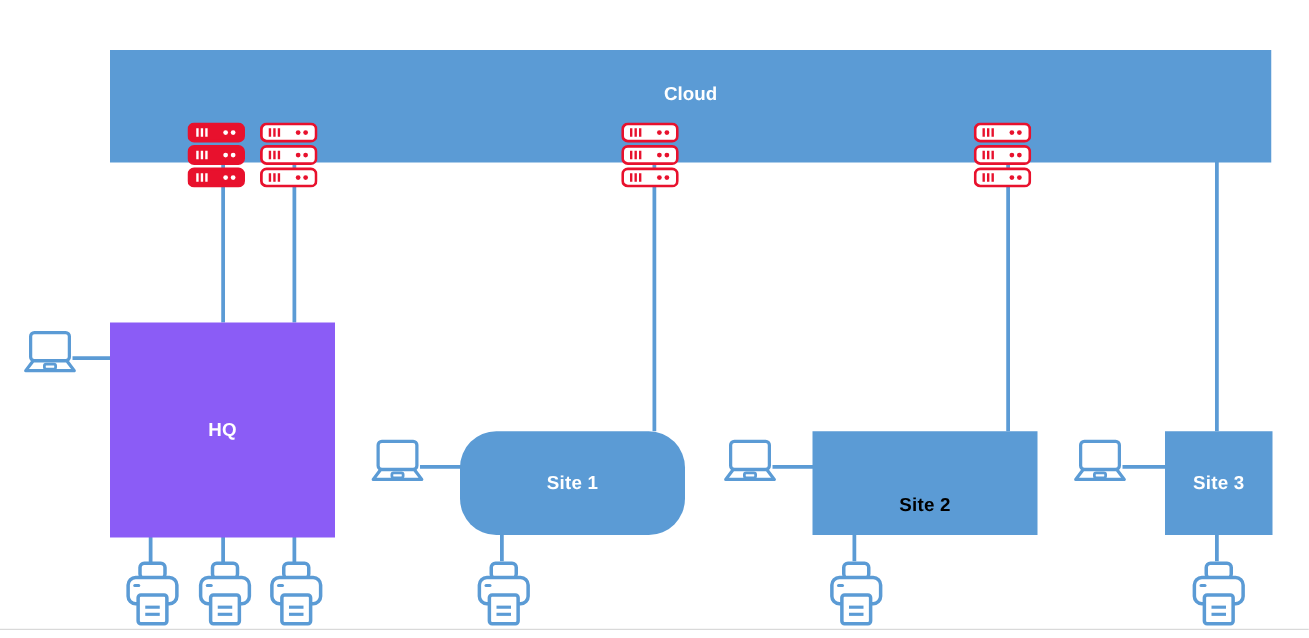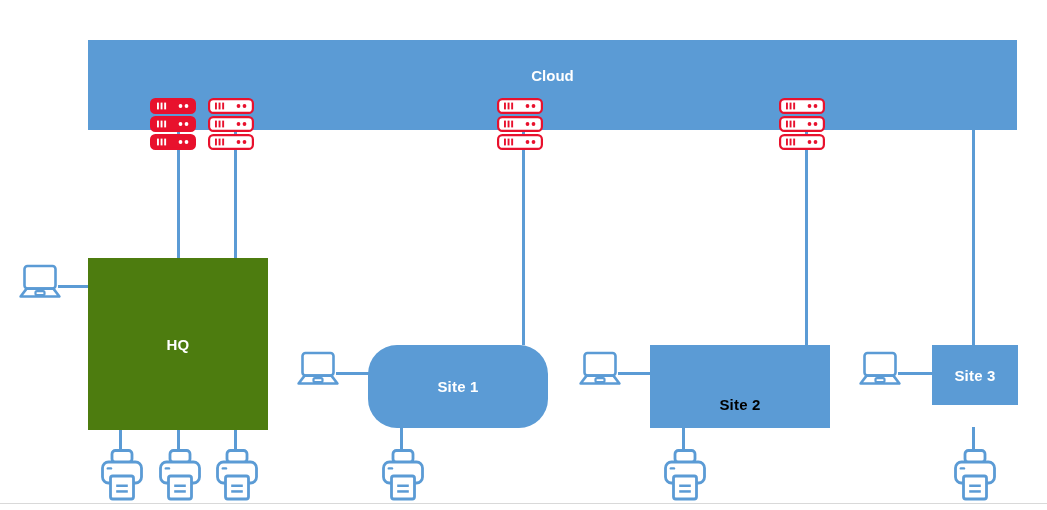--- a/index.html
+++ b/index.html
@@ -75,30 +75,30 @@
       <div class="link h" style="left: 898px; top: 372px; background: rgb(91, 155, 213); width: 36px;"></div>
       <div class="link v" style="left: 119px; top: 429px; background: rgb(91, 155, 213); height: 22px;"></div>
       <div class="link v" style="left: 177px; top: 429px; background: rgb(91, 155, 213); height: 22px;"></div>
       <div class="link v" style="left: 234px; top: 429px; background: rgb(91, 155, 213); height: 22px;"></div>
       <div class="link v" style="left: 400px; top: 427px; background: rgb(91, 155, 213); height: 22px;"></div>
       <div class="link v" style="left: 682px; top: 427px; background: rgb(91, 155, 213); height: 22px;"></div>
       <div class="link v" style="left: 972px; top: 427px; background: rgb(91, 155, 213); height: 22px;"></div>
     </div>
 
   <div id="nodes-layer">
-      <div class="node" style="left: 88px; top: 258px; width: 180px; height: 172px; background: #4d7c0f;">
+      <div class="node" style="left: 88px; top: 258px; width: 180px; height: 172px; background: #8b5cf6;">
         <span style="color: rgb(255, 255, 255);">HQ</span>
       </div>
       <div class="node" style="left: 368px; top: 345px; width: 180px; height: 83px; background: rgb(91, 155, 213); border-radius: 29px;">
         <span style="color: rgb(255, 255, 255);">Site 1</span>
       </div>
       <div class="node" style="left: 650px; top: 345px; width: 180px; height: 83px; background: rgb(91, 155, 213);">
         <span style="color: #000000; margin-top: 36px;">Site 2</span>
       </div>
-      <div class="node" style="left: 932px; top: 345px; width: 86px; height: 60px; background: rgb(91, 155, 213);">
+      <div class="node" style="left: 932px; top: 345px; width: 86px; height: 83px; background: rgb(91, 155, 213);">
         <span style="color: rgb(255, 255, 255);">Site 3</span>
       </div>
     </div>
 
   <div id="servers-layer">
       <div class="icon" style="left: 150px; top: 98px;">
         <svg width="46" height="52" viewBox="0 0 46 52">
           <rect x="1.1" y="1.1" width="43.8" height="13.8" rx="4.2" ry="4.2" fill="#E8112D" stroke="#E8112D" stroke-width="2.2"></rect>
           <rect x="7" y="4.6" width="1.9" height="6.800000000000001" fill="#FFFFFF"></rect>
           <rect x="10.6" y="4.6" width="1.9" height="6.800000000000001" fill="#FFFFFF"></rect>

